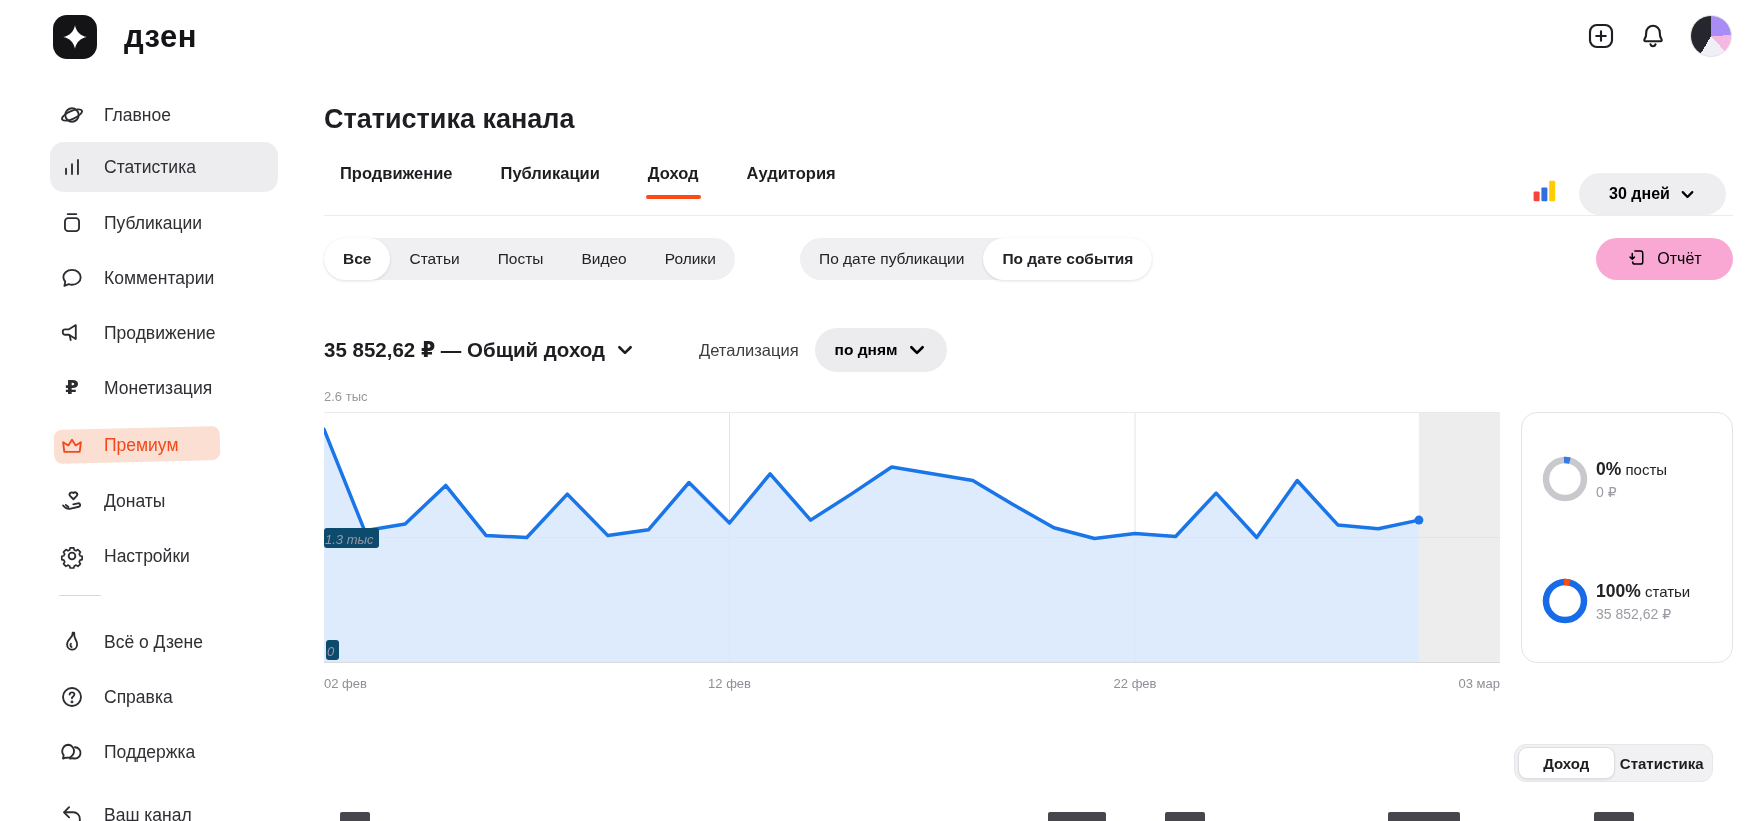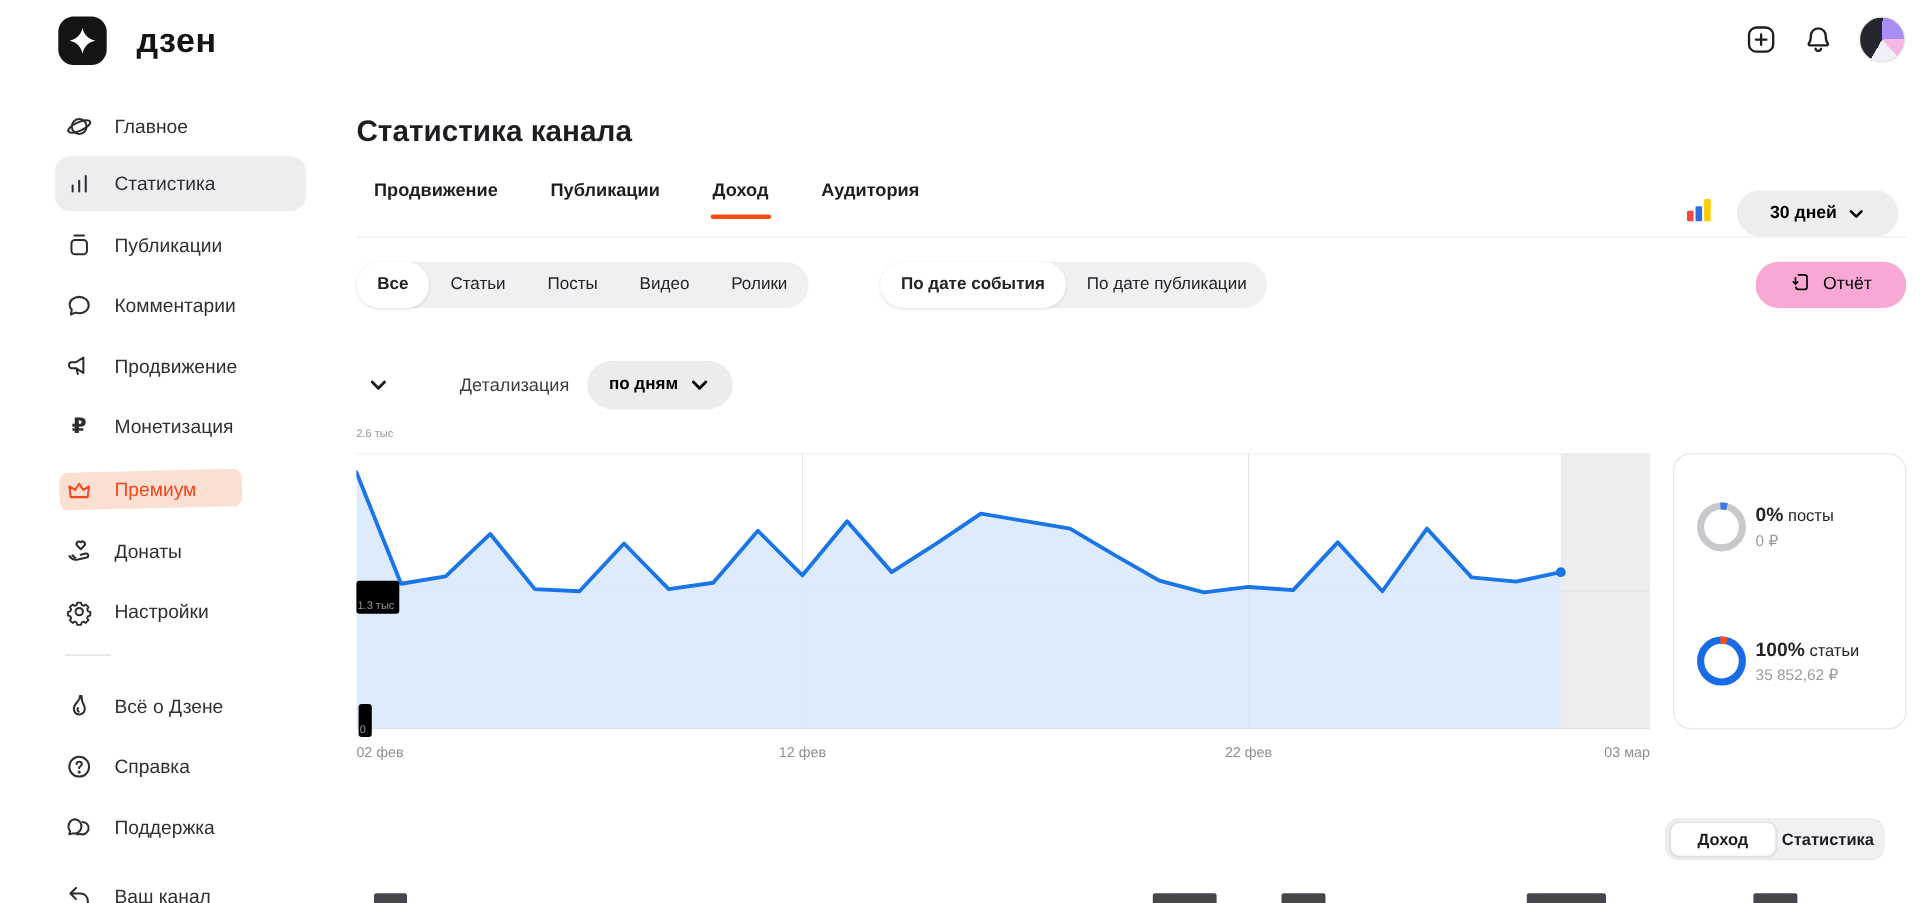--- a/index.html
+++ b/index.html
@@ -44,22 +44,22 @@
               display:flex;align-items:center;justify-content:center;gap:9px;font-size:16px;font-weight:500;cursor:pointer;border:none;}
   .report-btn svg{width:21px;height:21px;}
   
   .summary{position:absolute;left:324px;top:328px;height:44px;display:flex;align-items:center;}
   .summary .total{font-size:20.5px;font-weight:700;}
   .summary .chev{width:20px;height:20px;margin-left:10px;cursor:pointer;}
   .summary .det-label{margin-left:64px;font-size:16.5px;color:#3c3c42;}
   .detail-pill{margin-left:16px;height:44px;border-radius:22px;padding:0 20px;background:#ececee;font-size:15.5px;}
   
   .chart-wrap{position:absolute;left:324px;top:412px;width:1176px;height:251px;}
-  .axis-lab{position:absolute;font-size:10px;color:#97979d;white-space:nowrap;}
-  .chip{background:#000000;padding:18px 5px 1px 1px;border-radius:3px;}
+  .axis-lab{position:absolute;font-size:13px;color:#97979d;white-space:nowrap;}
+  .chip{background:#0c4a6e;padding:4px 5px 1px 1px;border-radius:3px;font-style:italic;}
   .x-lab{position:absolute;top:676px;font-size:13px;color:#8f8f96;}
   
   .donut-card{position:absolute;left:1521px;top:412px;width:212px;height:251px;background:#fff;
               border:1px solid #e4e4e7;border-radius:16px;box-sizing:border-box;}
   .donut-row{position:absolute;left:20px;display:flex;align-items:center;gap:8px;}
   .donut-row svg{width:46px;height:46px;}
   .d-line1{font-size:15px;color:#232327;}
   .d-line1 b{font-size:17.5px;font-weight:700;}
   .d-line2{font-size:14px;color:#9b9ba1;margin-top:4px;}
   
@@ -211,32 +211,33 @@
   </button>
 
   <div class="seg" id="type-seg" style="left:324px;">
       <div class="opt sel">Все</div>
       <div class="opt">Статьи</div>
       <div class="opt">Посты</div>
       <div class="opt">Видео</div>
       <div class="opt">Ролики</div>
     </div>
   <div class="seg" id="date-seg" style="left:800px;">
+      <div class="opt">По дате публикации</div>
       <div class="opt sel">По дате события</div>
-      <div class="opt">По дате публикации</div>
     </div>
   <button class="report-btn">
     <span><svg viewBox="0 0 24 24" fill="none" stroke="currentColor" stroke-width="1.7" stroke-linecap="round" stroke-linejoin="round">
           <path d="M9 4.5h6.5A2.5 2.5 0 0 1 18 7v10a2.5 2.5 0 0 1-2.5 2.5H9A2.5 2.5 0 0 1 6.5 17"></path>
           <path d="M6 7.5V14M3.6 11.6 6 14l2.4-2.4"></path>
         </svg></span>
     <span>Отчёт</span>
   </button>
 
   <div class="summary">
+    <span class="total">35 852,62 ₽ — Общий доход</span>
     <span class="chev"><svg viewBox="0 0 16 16" fill="none" stroke="currentColor" stroke-width="2.1" stroke-linecap="round" stroke-linejoin="round">
           <path d="M3.5 5.8 8 10.3l4.5-4.5"></path>
         </svg></span>
     <span class="det-label">Детализация</span>
     <button class="pill detail-pill">
       <span>по дням</span>
       <span class="chev"><svg viewBox="0 0 16 16" fill="none" stroke="currentColor" stroke-width="2.1" stroke-linecap="round" stroke-linejoin="round">
             <path d="M3.5 5.8 8 10.3l4.5-4.5"></path>
           </svg></span>
     </button>

